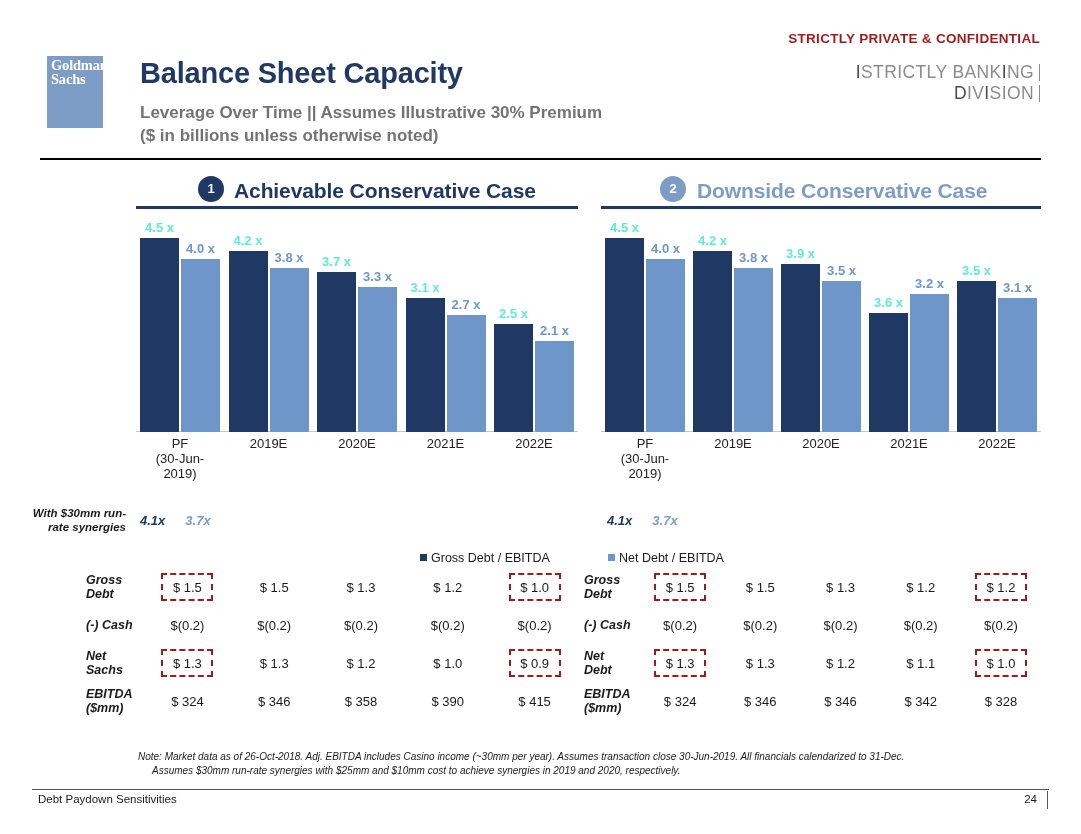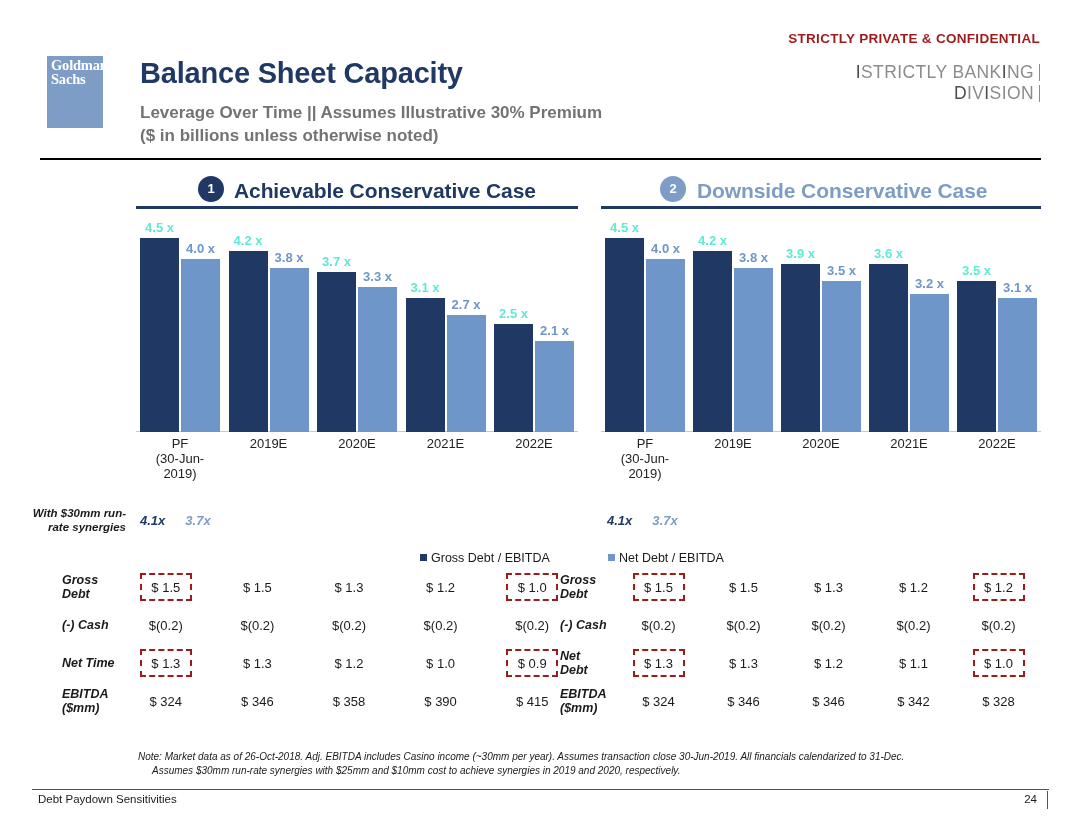--- a/index.html
+++ b/index.html
@@ -256,20 +256,21 @@
     height: 38px;
   }
   .rlabel {
     width: 58px;
     flex: 0 0 58px;
     font-style: italic;
     font-weight: bold;
     font-size: 12.5px;
     line-height: 14.5px;
     color: #1a1a1a;
+    margin-left: 24px;
   }
   .dtable-right .rlabel { flex-basis: 56px; width: 56px; }
   .dcell {
     flex: 1 1 0;
     text-align: center;
     font-size: 13px;
     color: #1a1a1a;
     position: relative;
   }
   .dcell.boxed::before {
@@ -442,21 +443,21 @@
         </div>
         <div class="group">
           <div class="bar bar-dark" style="height: 168.48px;">
             <span class="bar-label">3.9 x</span>
           </div>
           <div class="bar bar-light" style="height: 151.2px;">
             <span class="bar-label">3.5 x</span>
           </div>
         </div>
         <div class="group">
-          <div class="bar bar-dark" style="height: 168px;">
+          <div class="bar bar-dark" style="height: 119px;">
             <span class="bar-label">3.6 x</span>
           </div>
           <div class="bar bar-light" style="height: 138.24px;">
             <span class="bar-label">3.2 x</span>
           </div>
         </div>
         <div class="group">
           <div class="bar bar-dark" style="height: 151.2px;">
             <span class="bar-label">3.5 x</span>
           </div>
@@ -507,21 +508,21 @@
     </div>
     <div class="drow">
       <div class="rlabel"><span>(-) Cash</span></div>
       <div class="dcell">$(0.2)</div>
       <div class="dcell">$(0.2)</div>
       <div class="dcell">$(0.2)</div>
       <div class="dcell">$(0.2)</div>
       <div class="dcell">$(0.2)</div>
     </div>
     <div class="drow">
-      <div class="rlabel"><span>Net Time</span></div>
+      <div class="rlabel"><span>Net Sachs</span></div>
       <div class="dcell boxed">$ 1.3</div>
       <div class="dcell">$ 1.3</div>
       <div class="dcell">$ 1.2</div>
       <div class="dcell">$ 1.0</div>
       <div class="dcell boxed">$ 0.9</div>
     </div>
     <div class="drow">
       <div class="rlabel"><span>EBITDA</span><br><span>($mm)</span></div>
       <div class="dcell">$ 324</div>
       <div class="dcell">$ 346</div>

